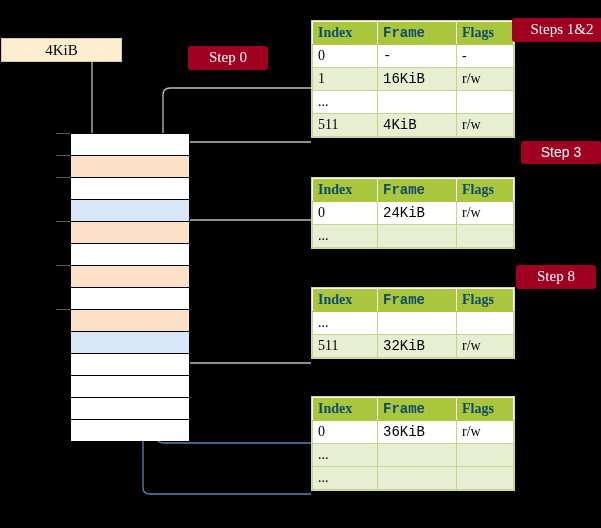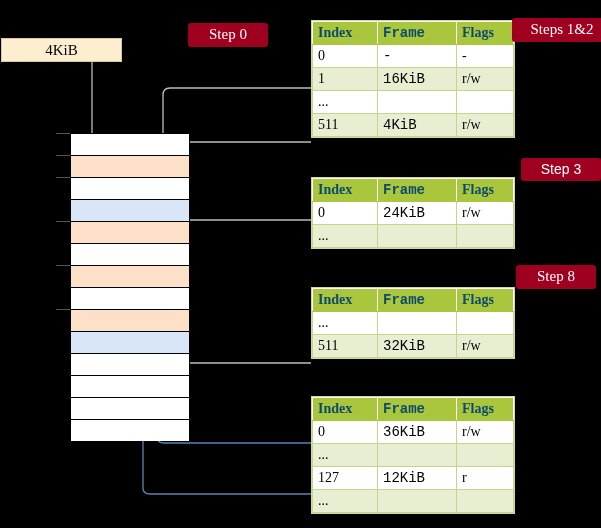--- a/index.html
+++ b/index.html
@@ -194,39 +194,34 @@
             <tr class="rw">
               <td class="col-i">0</td>
               <td class="col-f">36KiB</td>
               <td class="col-g">r/w</td>
             </tr>
             <tr class="alt">
               <td class="col-i">...</td>
               <td class="col-f"></td>
               <td class="col-g"></td>
             </tr>
-            <tr class="rw">
-              <td class="col-i">127</td>
-              <td class="col-f">12KiB</td>
-              <td class="col-g">r</td>
-            </tr>
             <tr class="alt">
               <td class="col-i">...</td>
               <td class="col-f"></td>
               <td class="col-g"></td>
             </tr>
           </tbody>
         </table>
       </div>
     </div>
 
   <div id="badges-host">
-      <div class="badge" style="left: 188px; top: 23px; width: 62px;">Step 0</div>
+      <div class="badge" style="left: 188px; top: 46px; width: 62px;">Step 0</div>
       <div class="badge" style="left: 512px; top: 18px; width: 82px;">Steps 1&amp;2</div>
-      <div class="badge sans" style="left: 521px; top: 158px; width: 62px;">Step 3</div>
+      <div class="badge sans" style="left: 521px; top: 141px; width: 62px;">Step 3</div>
       <div class="badge" style="left: 516px; top: 265px; width: 62px;">Step 8</div>
     </div>
 
 <div class="tick" style="top: 133px;"></div>
     <div class="tick" style="top: 155px;"></div>
     <div class="tick" style="top: 177px;"></div>
     <div class="tick" style="top: 221px;"></div>
     <div class="tick" style="top: 265px;"></div>
     <div class="tick" style="top: 309px;"></div>
   </div>

